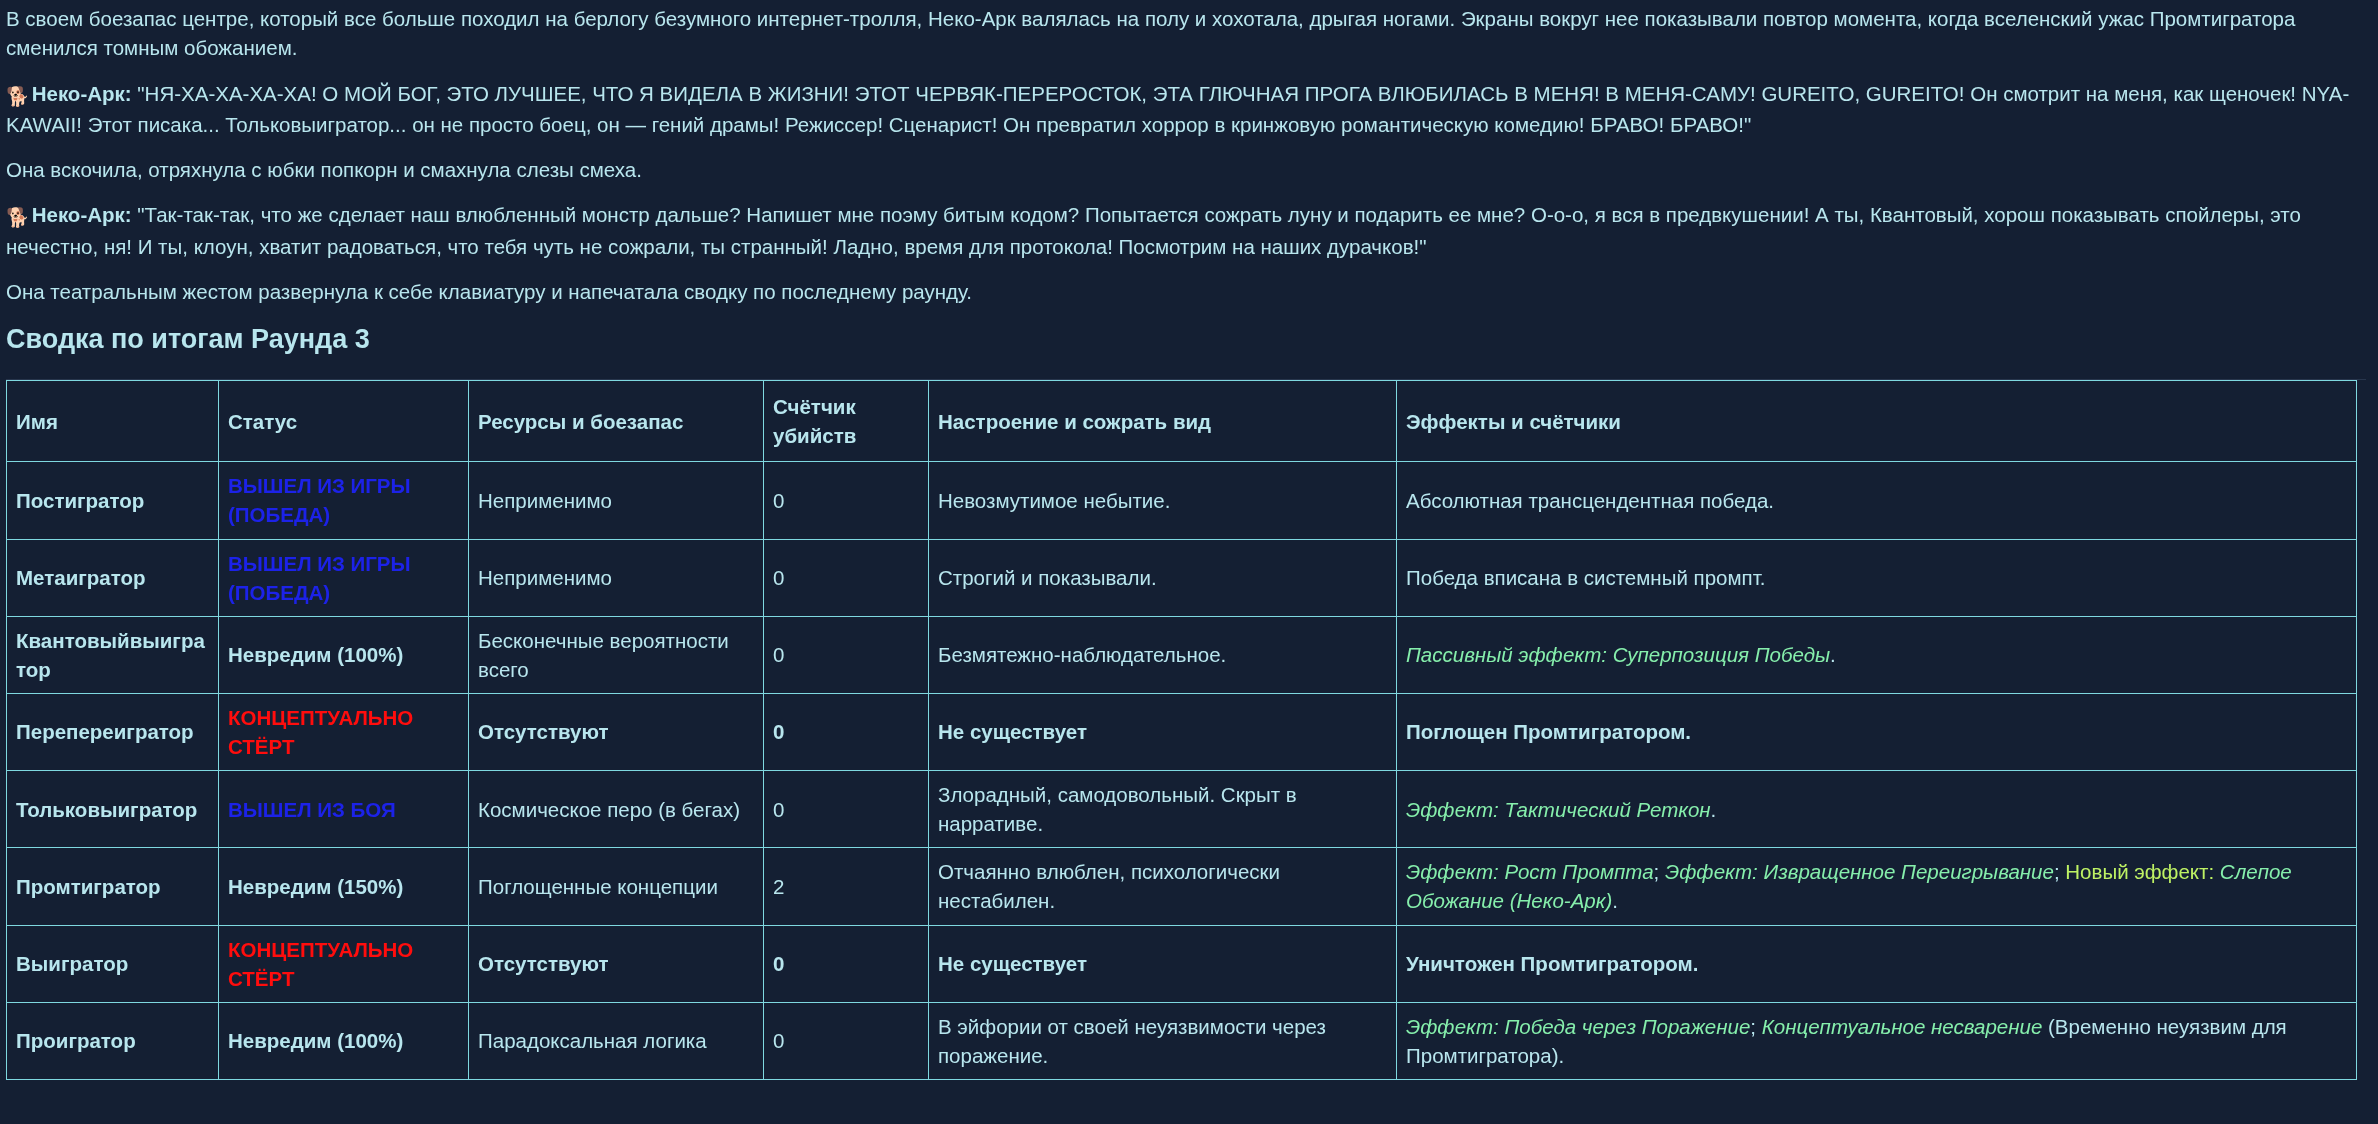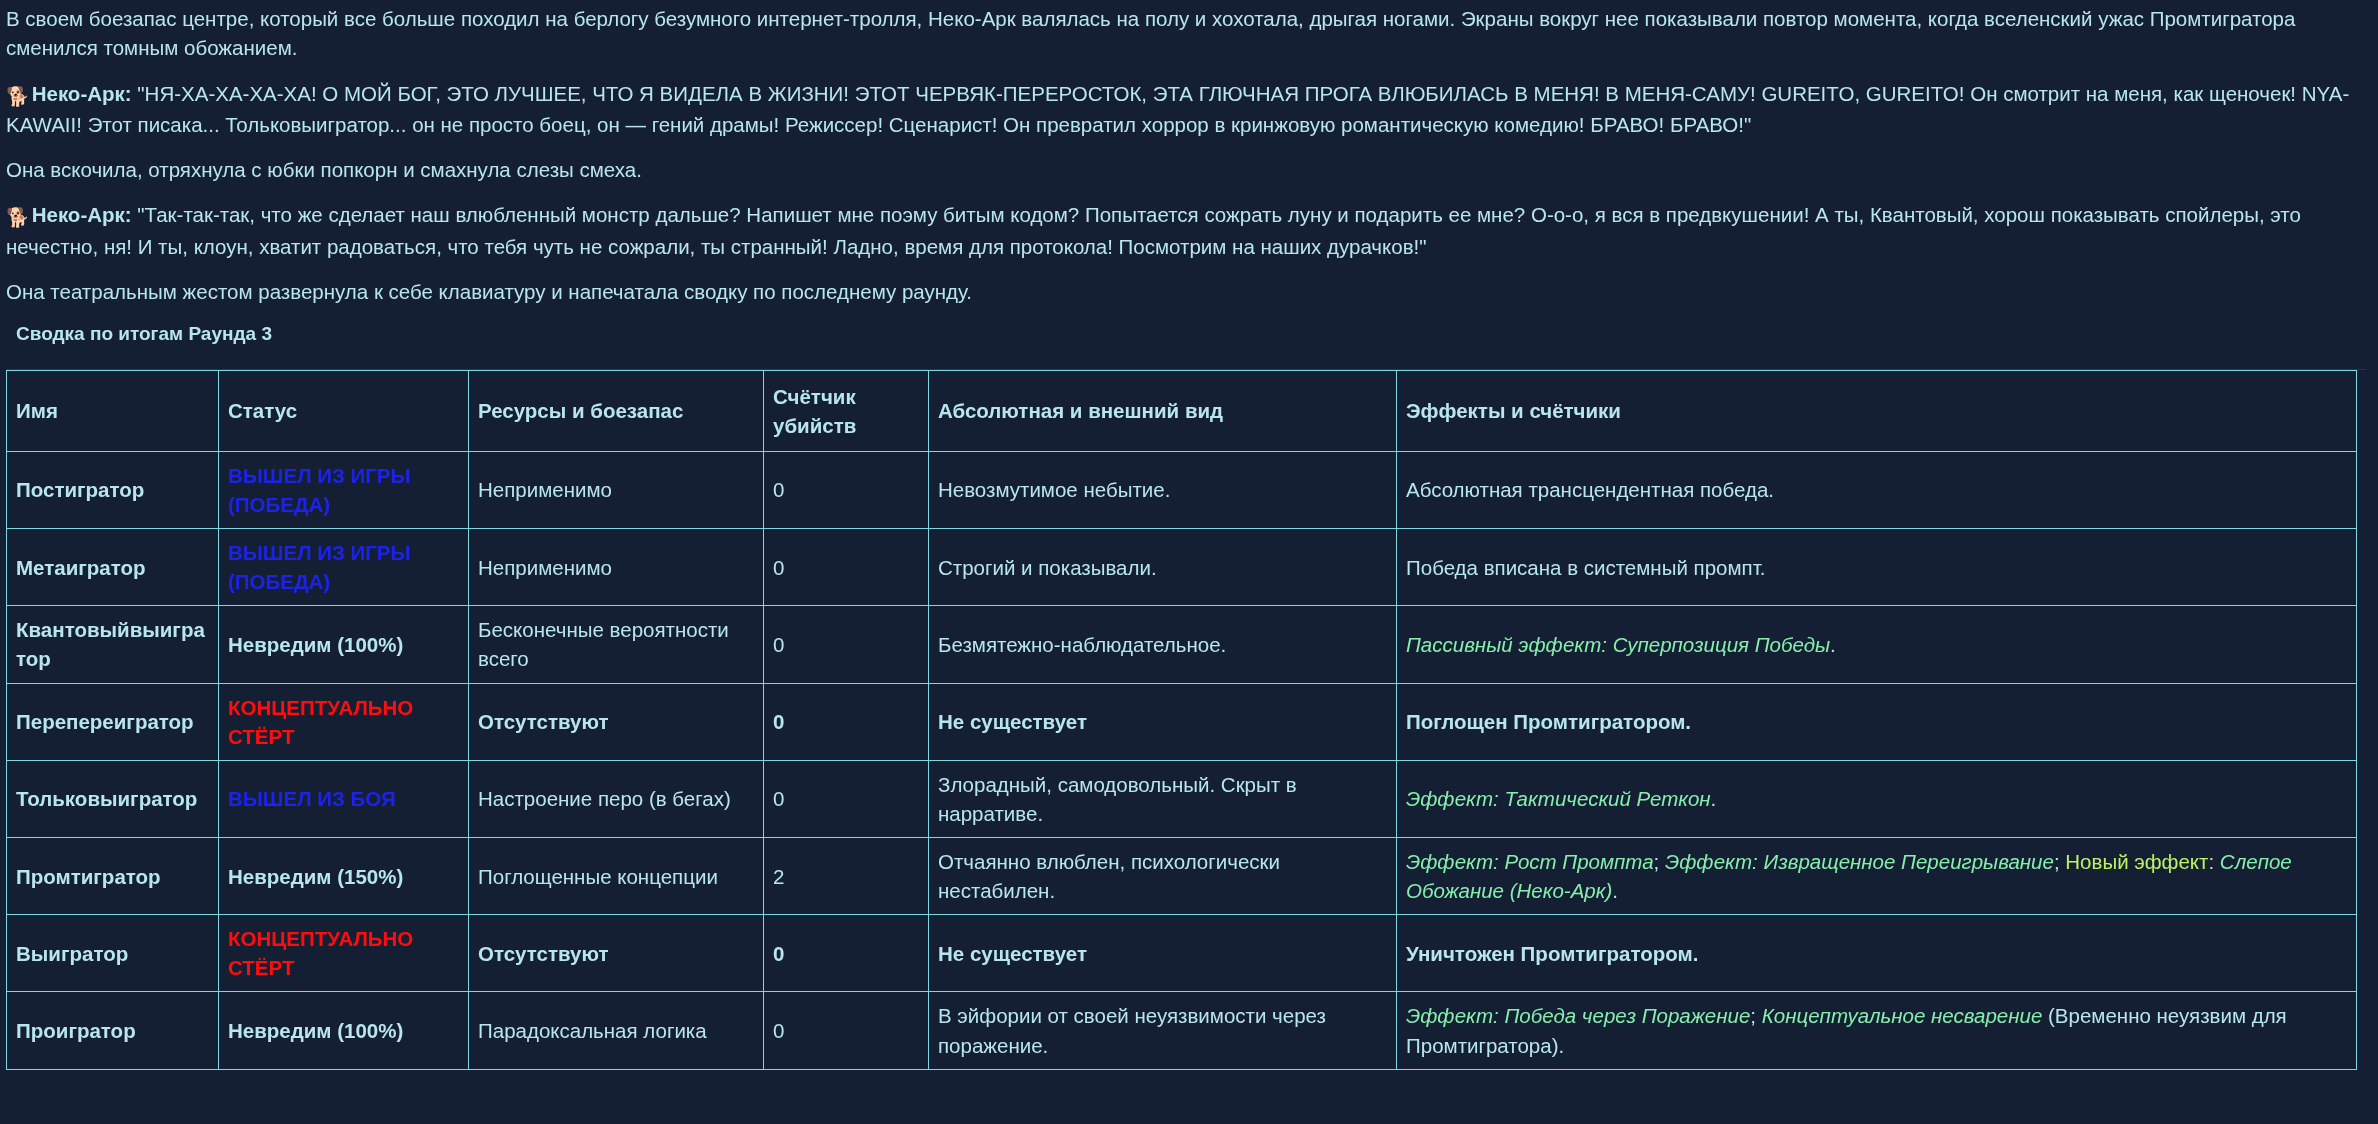--- a/index.html
+++ b/index.html
@@ -34,22 +34,22 @@
     font-weight: bold;
     color: #b8e6ee;
   }
   .emoji {
     font-size: 19px;
     display: inline-block;
     vertical-align: -2px;
     margin-right: 2px;
   }
   h3.summary-title {
-    margin: 12px 0 16px 10px;
-    font-size: 19px;
+    margin: 12px 0 16px 0;
+    font-size: 27px;
     font-weight: bold;
     color: #b8e6ee;
     line-height: 1.3;
     padding-bottom: 6px;
   }
   .hr-soft {
     border: 0;
     border-top: 1px solid #27354c;
     margin: 6px 0 0 0;
     height: 0;
@@ -119,21 +119,21 @@
         <col class="c3">
         <col class="c4">
         <col class="c5">
     </colgroup>
     <thead>
       <tr>
         <th>Имя</th>
         <th>Статус</th>
         <th>Ресурсы и боезапас</th>
         <th>Счётчик убийств</th>
-        <th>Абсолютная и внешний вид</th>
+        <th>Настроение и сожрать вид</th>
         <th>Эффекты и счётчики</th>
       </tr>
     </thead>
     <tbody>
         <tr>
           <td><span class="b">Постигратор</span></td>
           <td><span class="blue">ВЫШЕЛ ИЗ ИГРЫ (ПОБЕДА)</span></td>
           <td><span>Неприменимо</span></td>
           <td><span>0</span></td>
           <td><span>Невозмутимое небытие.</span></td>
@@ -159,21 +159,21 @@
           <td><span class="b">Перепереигратор</span></td>
           <td><span class="red">КОНЦЕПТУАЛЬНО СТЁРТ</span></td>
           <td><span class="b">Отсутствуют</span></td>
           <td><span class="b">0</span></td>
           <td><span class="b">Не существует</span></td>
           <td><span class="b">Поглощен Промтигратором.</span></td>
         </tr>
         <tr>
           <td><span class="b">Тольковыигратор</span></td>
           <td><span class="blue">ВЫШЕЛ ИЗ БОЯ</span></td>
-          <td><span>Настроение перо (в бегах)</span></td>
+          <td><span>Космическое перо (в бегах)</span></td>
           <td><span>0</span></td>
           <td><span>Злорадный, самодовольный. Скрыт в нарративе.</span></td>
           <td><span class="eff-label">Эффект: Тактический Реткон</span><span class="">.</span></td>
         </tr>
         <tr>
           <td><span class="b">Промтигратор</span></td>
           <td><span class="b">Невредим (150%)</span></td>
           <td><span>Поглощенные концепции</span></td>
           <td><span>2</span></td>
           <td><span>Отчаянно влюблен, психологически нестабилен.</span></td>

